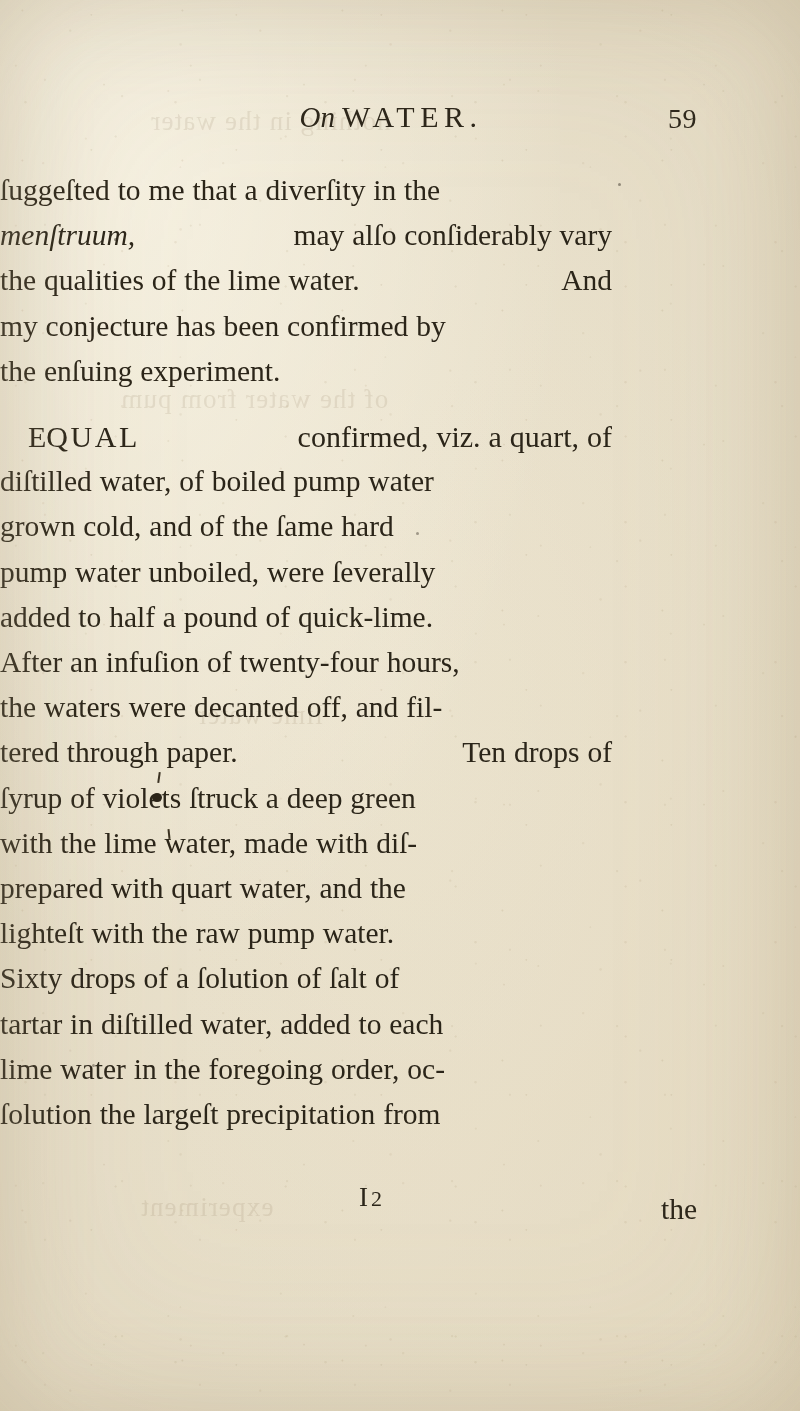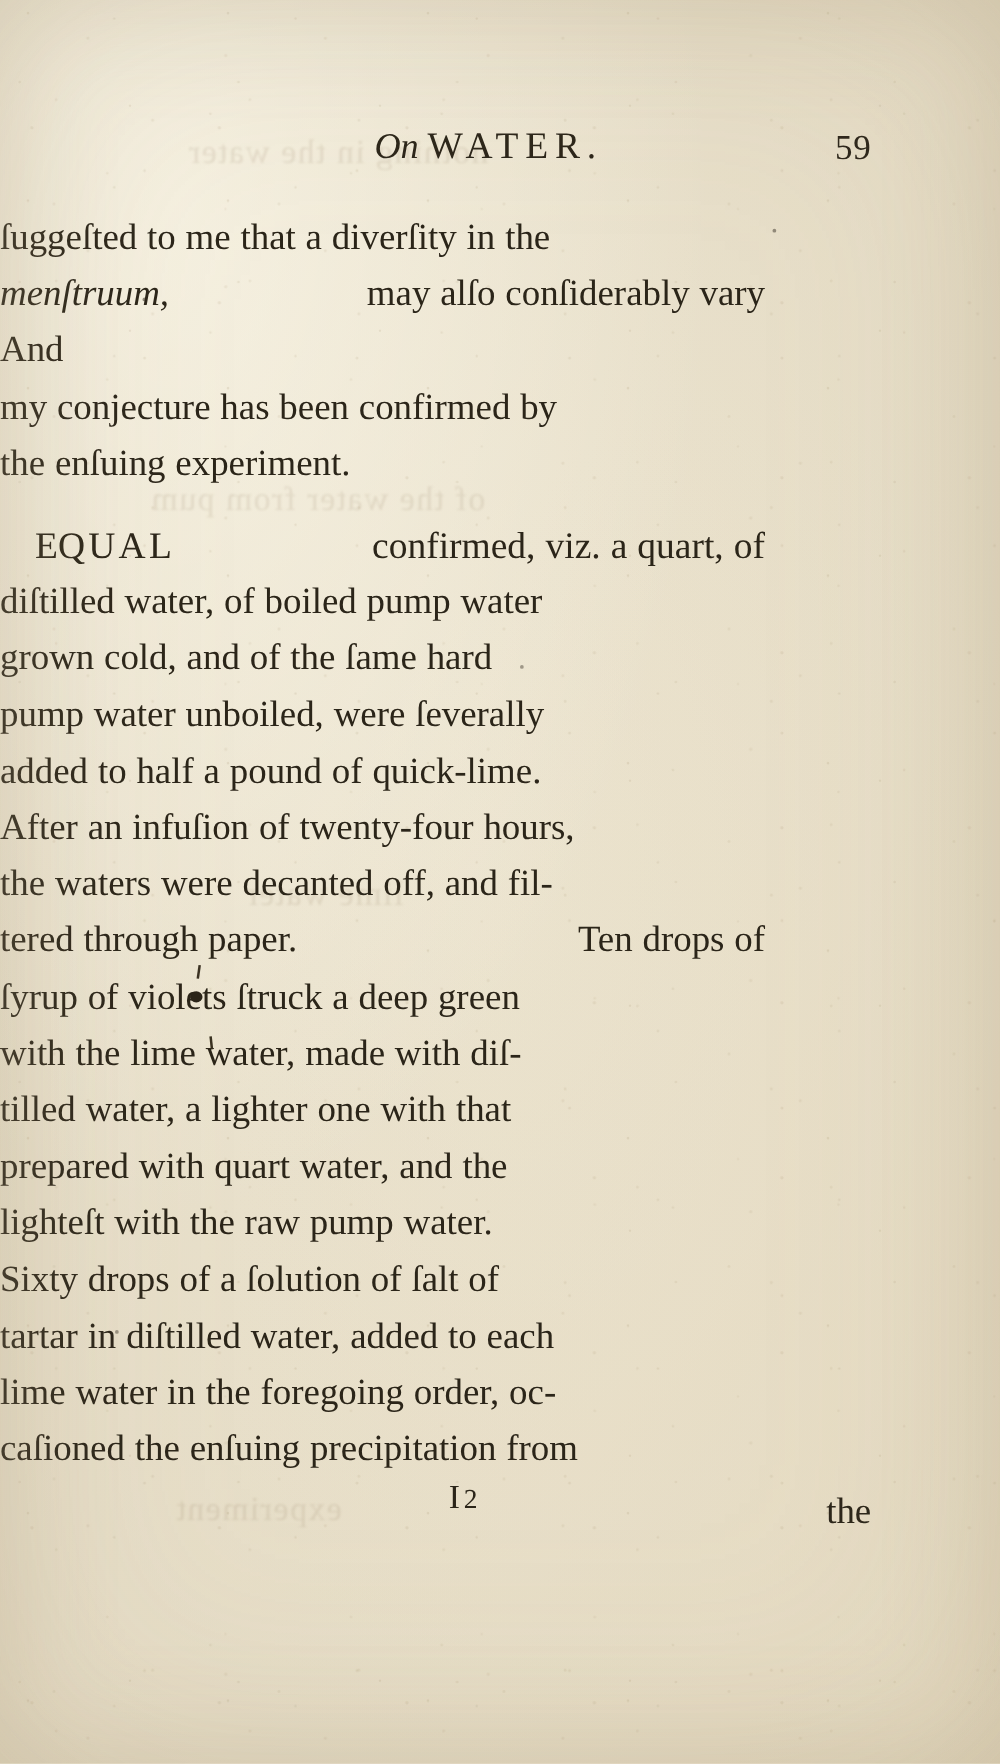--- a/index.html
+++ b/index.html
@@ -203,20 +203,21 @@
 
   <div class="para p1">
     <span class="line just">
       <span>ſuggeſted to me that a diverſity in the</span>
     </span>
     <span class="line just">
       <span class="ital">menſtruum,</span>
       <span>may alſo conſiderably vary</span>
     </span>
     <span class="line just">
+      <span>the qualities of the lime water.</span>
       <span>And</span>
     </span>
     <span class="line just">
       <span>my conjecture has been confirmed by</span>
     </span>
     <span class="line">
       <span>the enſuing experiment.</span>
     </span>
   </div>
 
@@ -247,38 +248,35 @@
       <span>tered through paper.</span>
       <span>Ten drops of</span>
     </span>
     <span class="line just">
         <span>ſyrup of violets ſtruck a deep green</span>
       </span>
     <span class="line just">
         <span>with the lime water, made with diſ-</span>
       </span>
     <span class="line just">
-        <span>tilled water, a lighter one with that</span>
-      </span>
-    <span class="line just">
         <span>prepared with quart water, and the</span>
       </span>
     <span class="line just">
         <span>lighteſt with the raw pump water.</span>
       </span>
     <span class="line just">
         <span>Sixty drops of a ſolution of ſalt of</span>
       </span>
     <span class="line just">
         <span>tartar in diſtilled water, added to each</span>
       </span>
     <span class="line just">
         <span>lime water in the foregoing order, oc-</span>
       </span>
-    <span class="line"><span>caſioned the enſuing precipitation from</span></span>
+    <span class="line"><span>ſolution the largeſt precipitation from</span></span>
   </div>
 
   <div class="footline">
     <div class="signature"><span>I</span><span class="num">2</span></div>
     <div class="catchword">the</div>
   </div>
 
   <div class="blot" style="left:152px; top:793px; width:10px; height:9px;"></div>
   <div class="hair" style="left:158px; top:772px; width:2px; height:11px; transform:rotate(8deg);"></div>
   <div class="hair" style="left:168px; top:829px; width:2px; height:10px; transform:rotate(-6deg);"></div>

